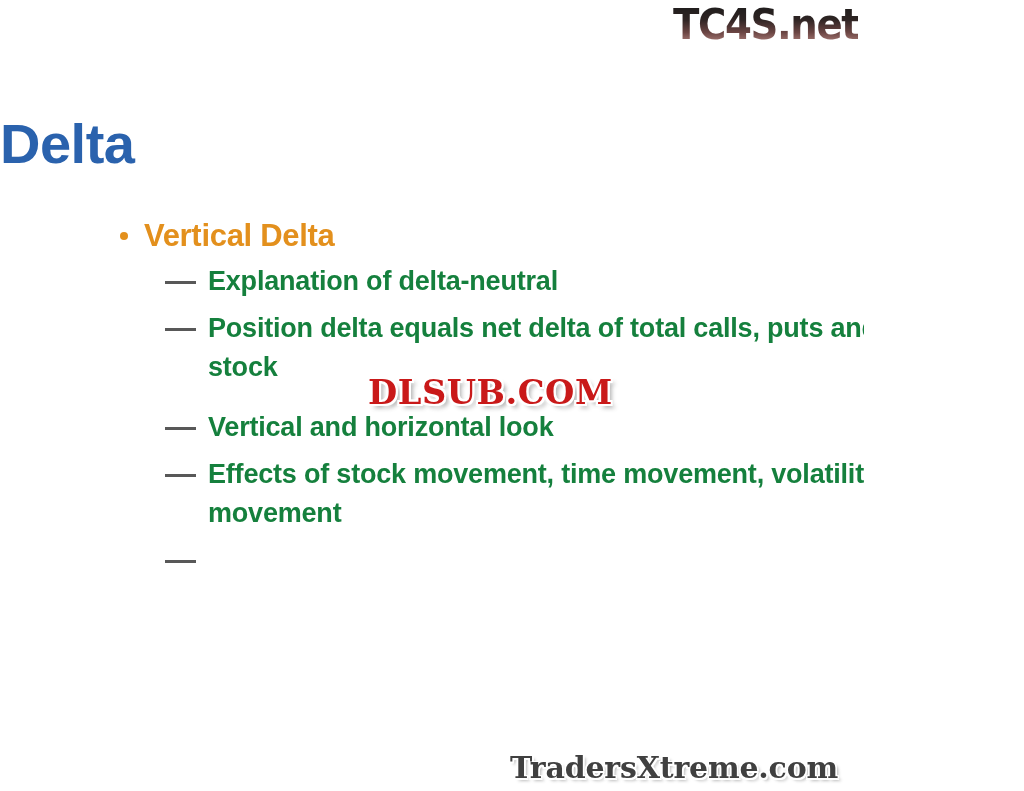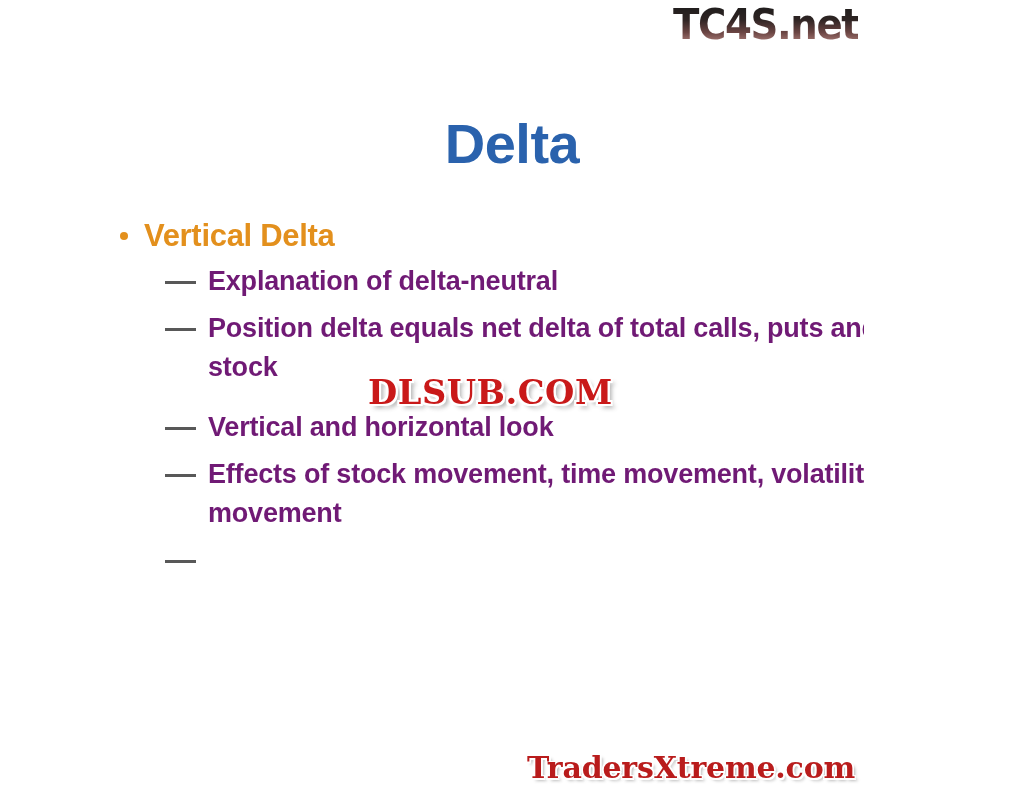--- a/index.html
+++ b/index.html
@@ -37,21 +37,21 @@
     -webkit-text-fill-color: transparent;
     white-space: nowrap;
   }
 
   
   #title {
     position: absolute;
     top: 113px;
     left: 0;
     width: 1024px;
-    text-align: center;
+    text-align: left;
     color: #2a62ad;
     font-family: "Liberation Sans", sans-serif;
     font-weight: bold;
     font-size: 56px;
     line-height: 62px;
     letter-spacing: -0.5px;
   }
 
   
   #body-list {
@@ -77,21 +77,21 @@
     top: 16px;
     width: 8px;
     height: 8px;
     border-radius: 50%;
     background: #e3901d;
   }
 
   .lvl2 {
     position: relative;
     padding-left: 100px;
-    color: #701a75;
+    color: #15803d;
     font-weight: bold;
     font-size: 27px;
     line-height: 39px;
     margin: 0 0 8px 0;
     letter-spacing: -0.2px;
     max-width: 790px;
   }
   .lvl2 .dash {
     position: absolute;
     left: 57px;
@@ -121,28 +121,28 @@
       -2px 0 0 #ffffff,  2px 0 0 #ffffff,
        0 -2px 0 #ffffff,  0 2px 0 #ffffff,
       -2px -2px 0 #ffffff, 2px -2px 0 #ffffff,
       -2px 2px 0 #ffffff,  2px 2px 0 #ffffff,
        4px 4px 4px rgba(80,80,80,0.45);
   }
 
   
   #traders-watermark {
     position: absolute;
-    right: 9px;
+    right: 26px;
     bottom: 6px;
     font-family: "DejaVu Serif", serif;
     font-weight: bold;
     font-size: 30px;
     line-height: 34px;
     letter-spacing: -0.2px;
-    color: #b91c1c;
+    color: #404040;
     white-space: nowrap;
     text-shadow:
       -1.5px 0 0 #ffffff,  1.5px 0 0 #ffffff,
        0 -1.5px 0 #ffffff,  0 1.5px 0 #ffffff,
       -1.5px -1.5px 0 #ffffff, 1.5px -1.5px 0 #ffffff,
       -1.5px 1.5px 0 #ffffff,  1.5px 1.5px 0 #ffffff,
        3px 3px 3px rgba(90,90,90,0.4);
   }
 </style>
 </head>

